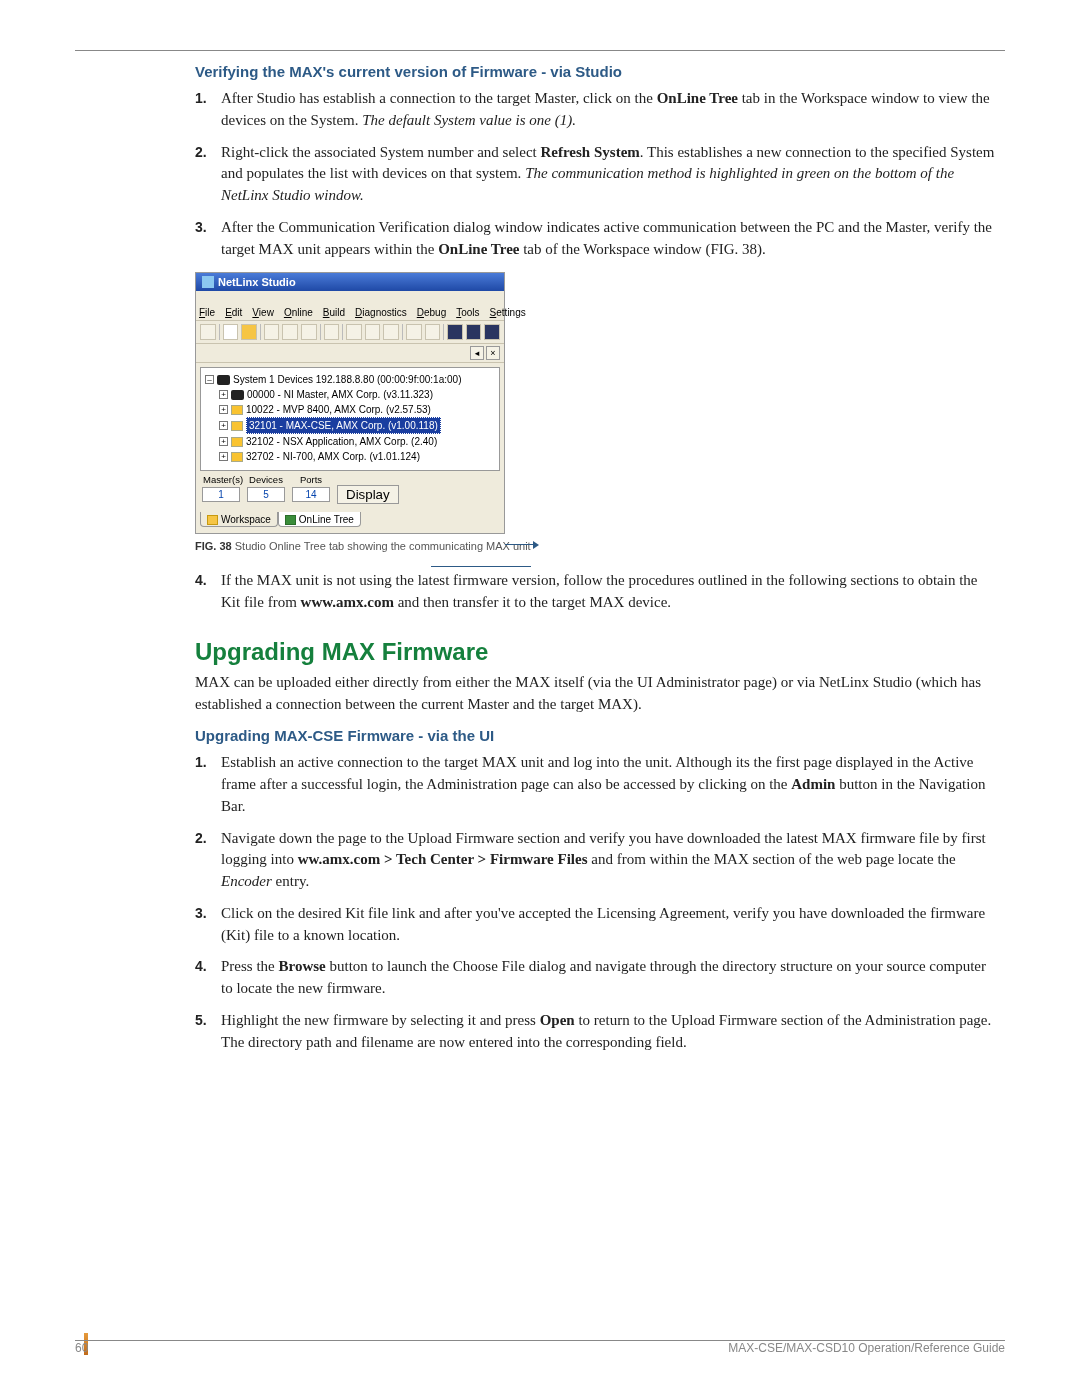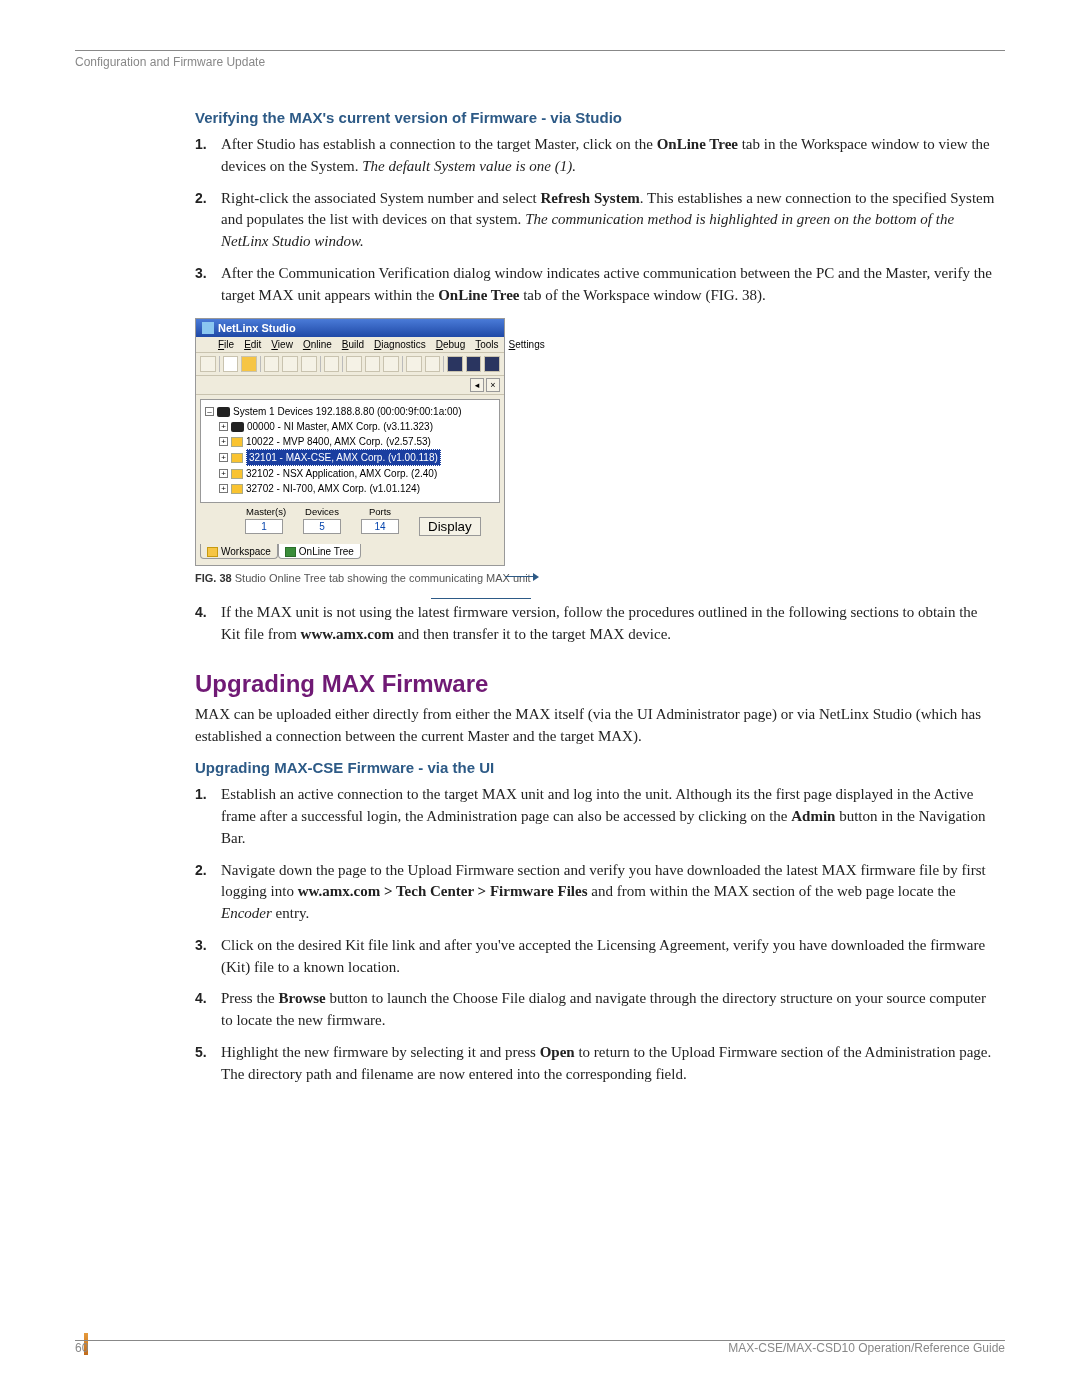--- a/index.html
+++ b/index.html
@@ -35,21 +35,21 @@
     font-family: Arial, Helvetica, sans-serif;
     font-size: 15px;
     font-weight: bold;
     color: #2d5a86;
     margin: 12px 0 8px 0;
   }
   h1.section {
     font-family: Arial, Helvetica, sans-serif;
     font-size: 24px;
     font-weight: bold;
-    color: #701a75;
+    color: #15803d;
     margin: 24px 0 6px 0;
   }
   ol.steps {
     list-style: none;
     padding: 0;
     margin: 0;
   }
   ol.steps > li {
     display: flex;
     margin-bottom: 10px;
@@ -91,22 +91,23 @@
     gap: 4px;
   }
   .titlebar .icon {
     width: 12px; height: 12px;
     background: #8bc7f0;
     display: inline-block;
   }
   .menubar {
     display: flex;
     gap: 10px;
-    padding: 2px 22px;
+    padding: 2px 3px;
     border-bottom: 1px solid #c9c3af;
+    margin-top: 14px;
   }
   .menubar span { cursor: default; }
   .menubar span::first-letter { text-decoration: underline; }
   .toolbar {
     display: flex;
     gap: 3px;
     padding: 3px 4px;
     border-bottom: 1px solid #c9c3af;
     align-items: center;
   }
@@ -143,24 +144,23 @@
     width:9px;height:9px;border:1px solid #777; font-size:8px;line-height:7px;text-align:center;
     display:inline-block;background:#fff;
   }
   .tn .dico { width:13px;height:10px;display:inline-block;background:#222;border-radius:2px; }
   .tn .yico { width:12px;height:10px;display:inline-block;background:#f9c330;border:1px solid #aa8; }
   .tn.sel .lbl {
     background: #1a3ea0; color:#fff; padding:0 2px; border:1px dotted #fff;
   }
   .tn.ind1 { padding-left: 14px; }
   .statusrow {
-    display:flex; align-items:center; gap:20px;
+    display:flex; align-items:center; gap:7px;
     padding: 10px 6px 4px 6px;
     font-size:10px;
-    margin-left:43px;
   }
   .statcell {
     width: 38px;
     border:1px solid #999;
     background:#fff;
     text-align:center;
     color:#0645ad;
     padding:1px 0;
     position:relative;
   }
@@ -239,21 +239,20 @@
     left:84px; bottom:42px;
     width:4px; height:22px;
     background: linear-gradient(#e69a3b,#c06a1a);
   }
 </style>
 </head>
 <body>
 
 <div class="page">
   <div class="topline"></div>
-  <div class="crumb">Configuration and Firmware Update</div>
 
   <div class="content">
     <h2 class="sub">Verifying the MAX's current version of Firmware - via Studio</h2>
 
     <ol class="steps">
       <li>
           <span class="num">1.</span>
         <span class="txt">
           <span>After Studio has establish a connection to the target Master, click on the </span><span class="b">OnLine Tree</span><span> tab in the Workspace window to view the devices on the System. </span><span class="i">The default System value is one (1).</span>
         </span>

